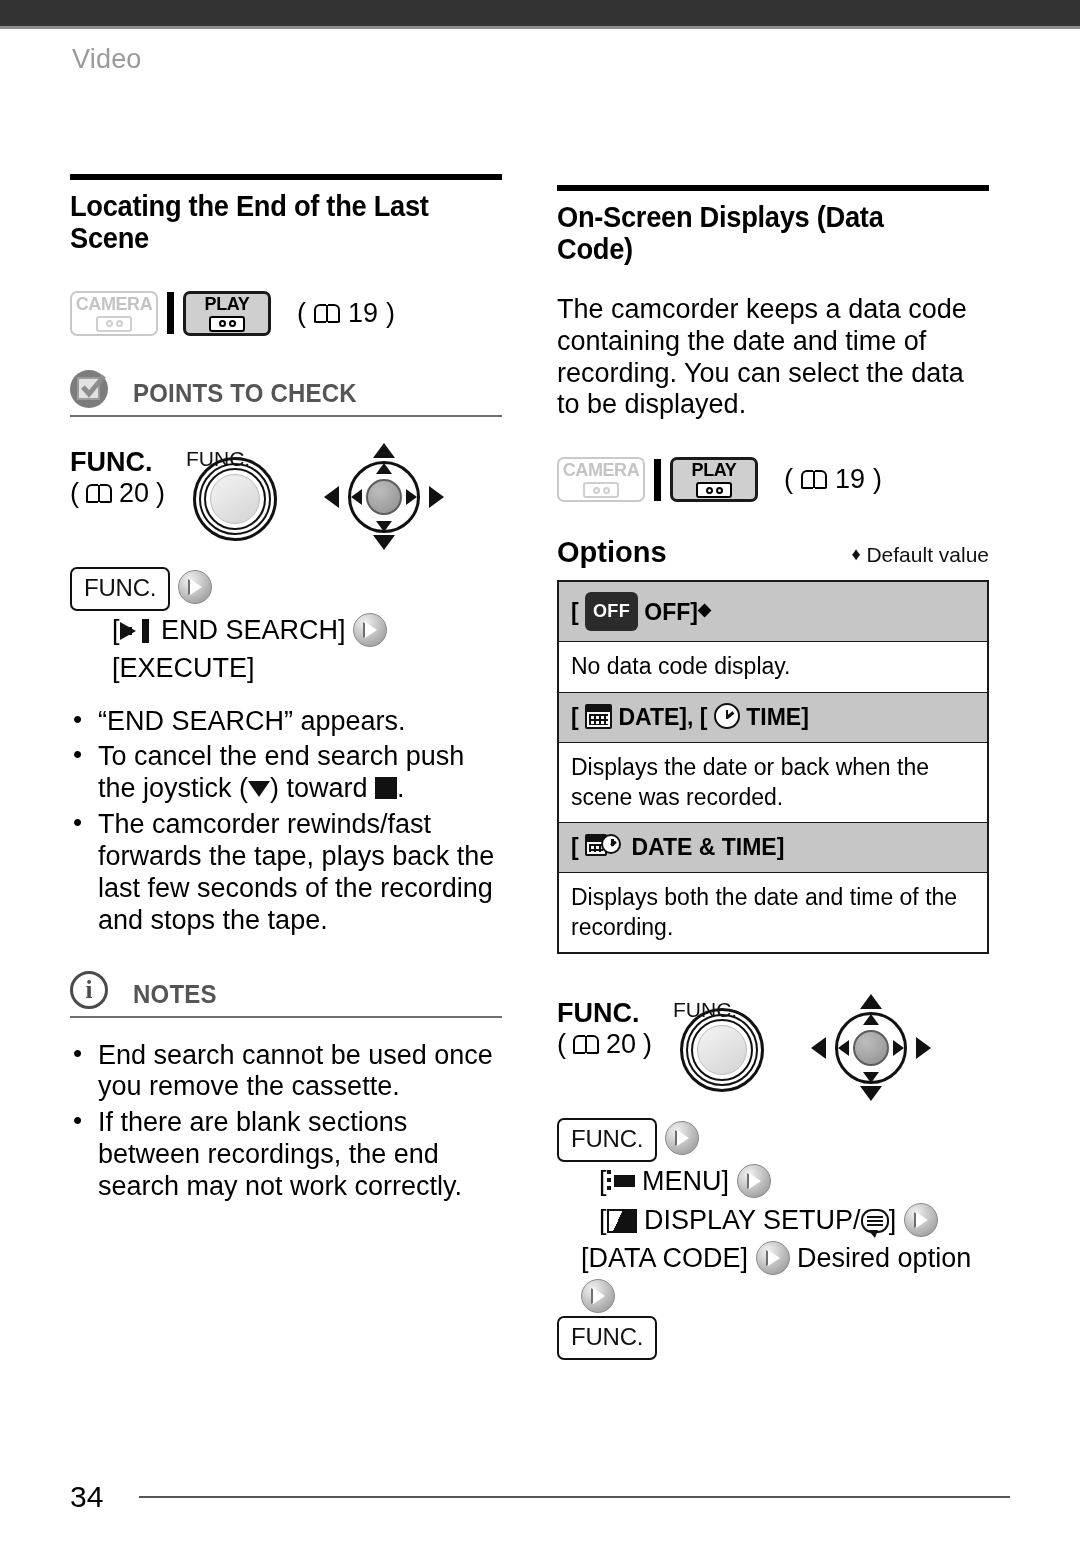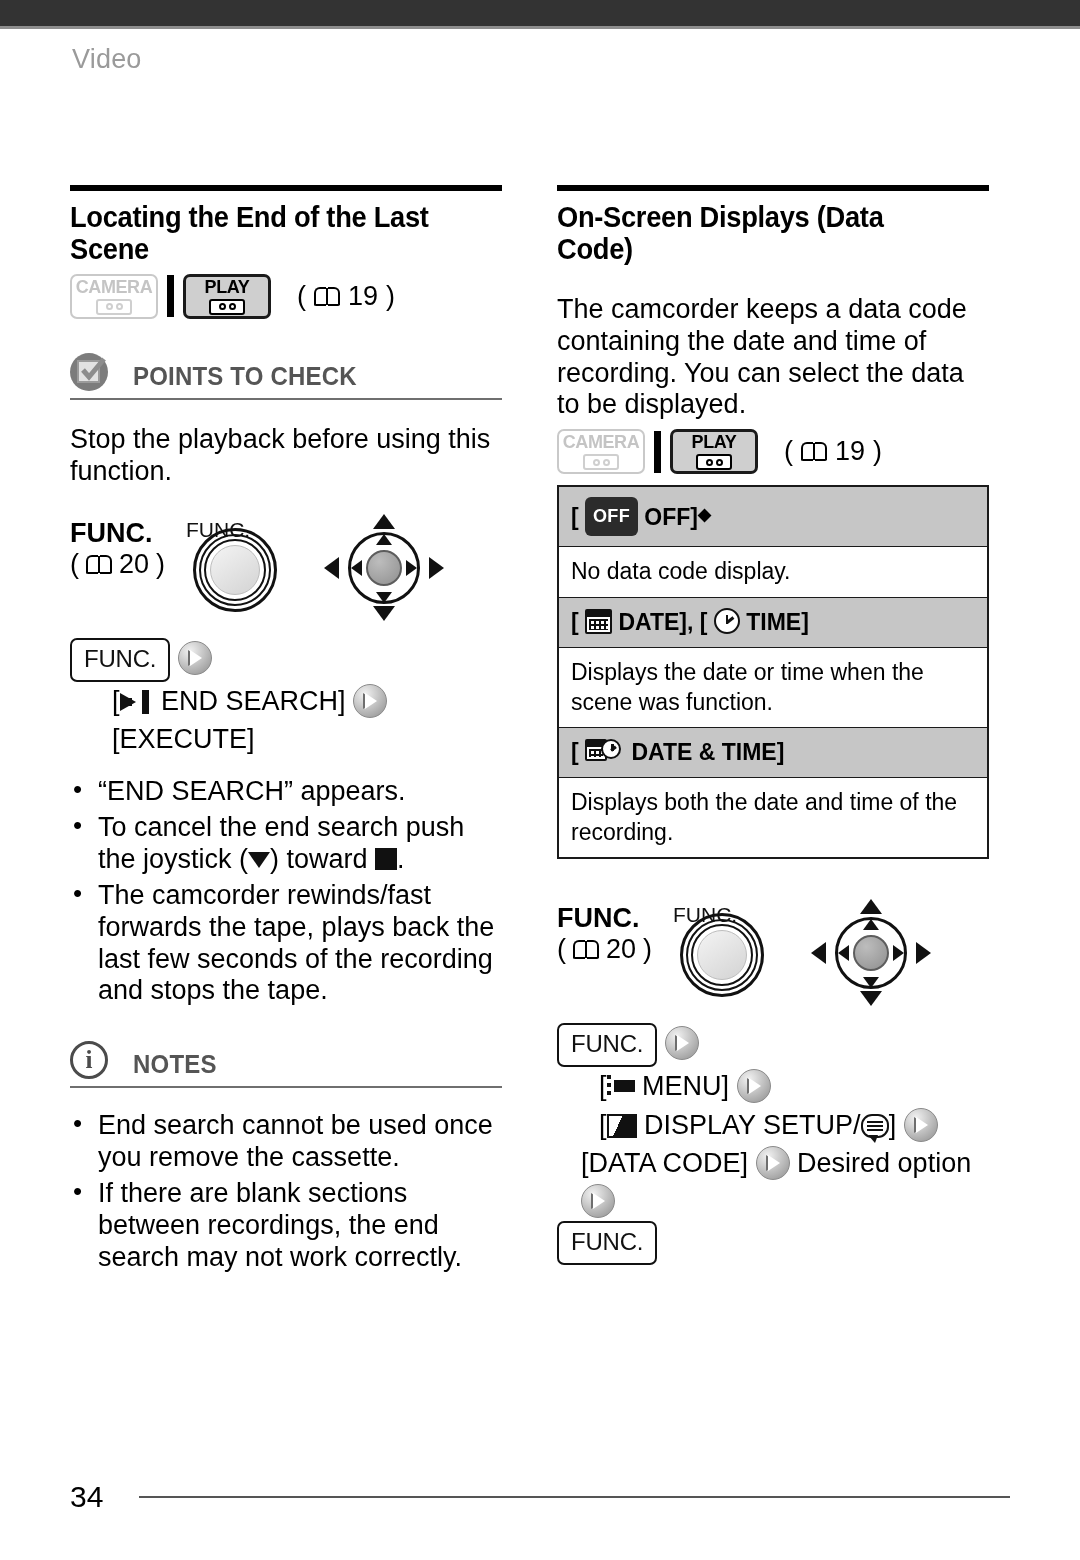--- a/index.html
+++ b/index.html
@@ -8,33 +8,33 @@
     font-family:"Liberation Sans", sans-serif;
     -webkit-font-smoothing:antialiased;
     position:relative;overflow:hidden;
   }
   .topbar{position:absolute;left:0;top:0;width:1080px;height:26px;background:#333333;}
   .topbar-edge{position:absolute;left:0;top:26px;width:1080px;height:3px;background:#8e8e8e;}
 
   .chaptertag{position:absolute;left:72px;top:44px;font-size:27px;color:#9a9a9a;letter-spacing:.2px;}
 
   .col{position:absolute;width:432px;}
-  .col-left{left:70px;top:185px;}
+  .col-left{left:70px;top:174px;}
   .col-right{left:557px;top:185px;}
 
   
   .rule-double{border-top:4px solid #000;border-bottom:2px solid #000;height:3px;width:100%;box-sizing:border-box;}
   .sec-title{font-size:29px;font-weight:bold;letter-spacing:-0.3px;margin-top:11px;color:#000;line-height:1.1;}
   .sec-title.cond{transform:scaleX(.94);transform-origin:left center;}
 
   .body-txt{font-size:27px;line-height:1.18;color:#000;margin-top:28px;}
   .body-txt.tight{margin-top:24px;}
 
   
-  .modes{display:flex;align-items:center;margin-top:8px;}
+  .modes{display:flex;align-items:center;margin-top:36px;}
   .badge{
     width:88px;height:45px;border-radius:7px;box-sizing:border-box;
     display:flex;flex-direction:column;align-items:center;justify-content:center;
     line-height:1;
   }
   .badge.off{border:2px solid #c9c9c9;background:#fff;}
   .badge.on{border:3px solid #1a1a1a;background:#cfcfcf;}
   .badge .lbl{font-size:18px;font-weight:bold;letter-spacing:-.4px;}
   .badge.off .lbl{color:#c4c4c4;}
   .badge.on .lbl{color:#000;}
@@ -213,21 +213,20 @@
     <div class="callout-head">
       <span class="chk-ic">
         <span class="sq"></span>
         <svg class="tick" viewBox="0 0 26 26">
             <path d="M3 13 L9 20 L24 2" stroke="#8d8d8d" stroke-width="5" fill="none"></path>
           </svg>
       </span>
       <span class="ttl">POINTS TO CHECK</span>
     </div>
     <div class="callout-line"></div>
-    <div class="body-txt tight">Stop the playback before using this function.</div>
   </div>
 
   <div class="func-row">
     <div class="func-label">
       <div>FUNC.</div>
       <div class="pg">
         <span>(</span>
           <span class="book">
             <i class="l"></i>
             <i class="r"></i>
@@ -318,34 +317,38 @@
         <span class="book">
           <i class="l"></i>
           <i class="r"></i>
           <s></s>
         </span>
         <span>19</span>
         <span>)</span>
     </div>
   </div>
 
+  <div class="opt-head">
+    <span class="opt-title">Options</span>
+    <span class="opt-legend"><span class="dia">♦</span> <span>Default value</span></span>
+  </div>
 
   <table class="opts">
     <tbody>
         <tr>
       <td class="h"><span>[</span> <span class="gl-off">OFF</span> <span>OFF]</span><span class="sup-dia">◆</span></td>
     </tr>
     <tr>
       <td class="d">No data code display.</td>
     </tr>
     <tr>
       <td class="h reg"><span>[</span> <span class="gl gl-cal"><span class="top"></span><span class="g"></span></span> <span>DATE], [</span> <span class="gl gl-clock"><span class="h"></span><span class="m"></span></span> <span>TIME]</span></td>
     </tr>
     <tr>
-      <td class="d">Displays the date or time when the scene was function.</td>
+      <td class="d">Displays the date or back when the scene was recorded.</td>
     </tr>
     <tr>
       <td class="h reg"><span>[</span> <span class="gl gl-dt"><span class="c gl gl-cal" style="width:22px;height:22px;">
                 <span class="top"></span>
                 <span class="g"></span>
               </span><span class="k gl gl-clock" style="width:20px;height:20px;">
                 <span class="h" style="left:8px;top:3px;height:7px;"></span>
                 <span class="m" style="left:8px;top:8px;width:6px;"></span>
               </span></span> <span>DATE &amp; TIME]</span></td>
     </tr>

